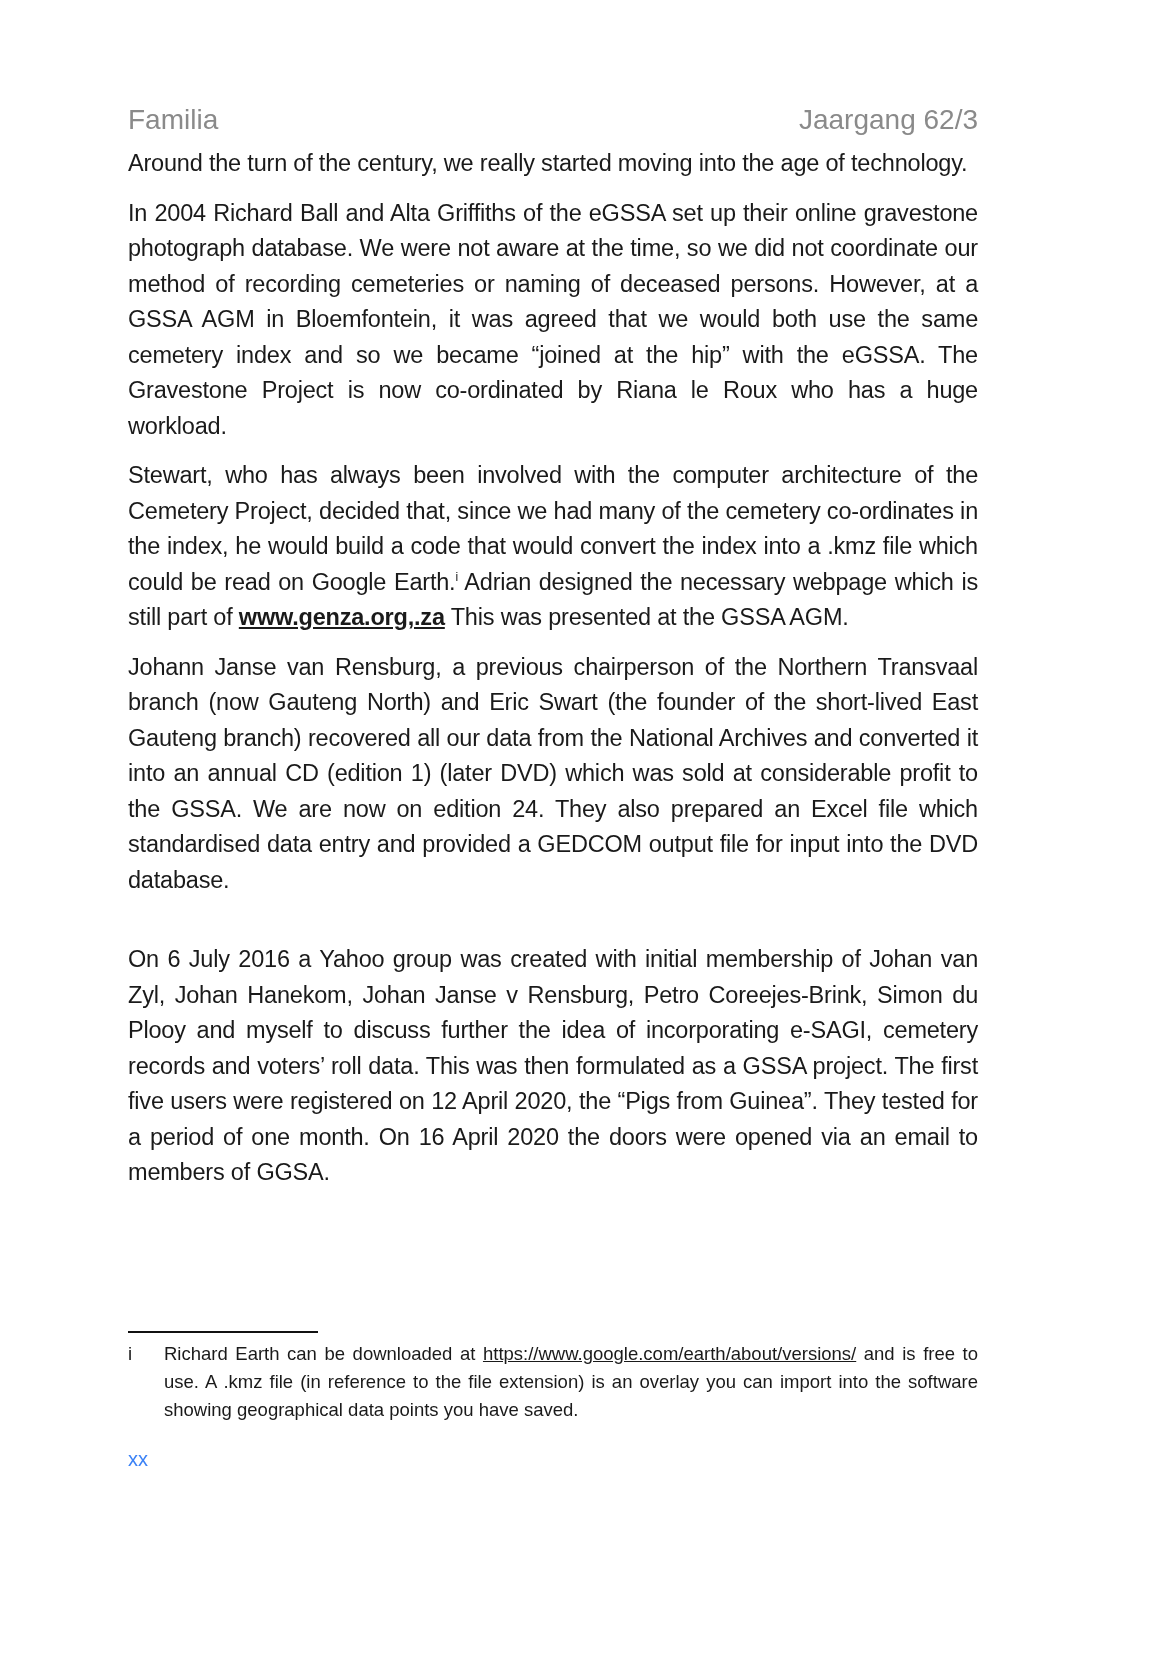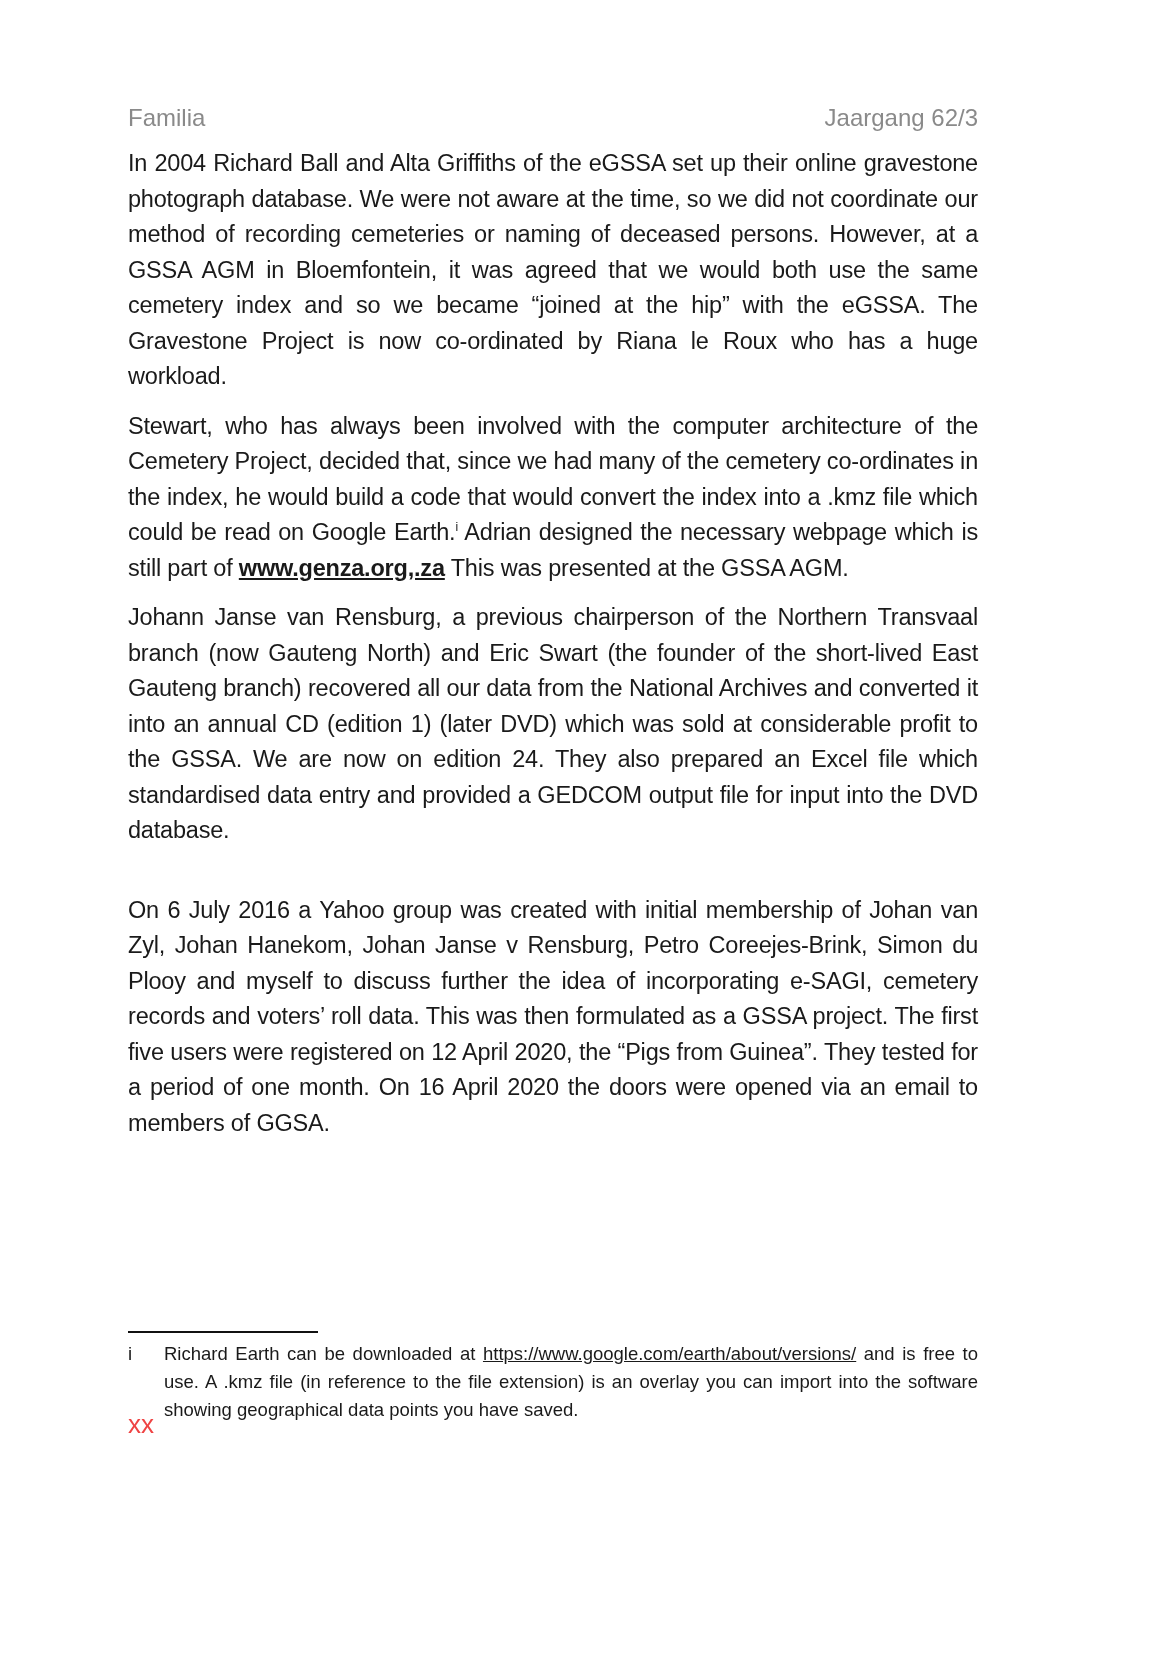--- a/index.html
+++ b/index.html
@@ -1,41 +1,42 @@
 <!DOCTYPE html>
 <html><head>
 <meta charset="utf-8">
 <style>
   html, body { margin: 0; padding: 0; background: #ffffff; }
   body { width: 1166px; height: 1654px; position: relative; overflow: hidden;
          font-family: "Liberation Sans", "DejaVu Sans", sans-serif; color: #1a1a1a; }
   .header { position: absolute; top: 104px; left: 128px; width: 850px; display: flex;
-            justify-content: space-between; font-size: 24px; color: #8a8a8a; }
+            justify-content: space-between; font-size: 28px; color: #8a8a8a; }
   .body-text { position: absolute; top: 146px; left: 128px; width: 850px; }
   .para { font-size: 23.5px; line-height: 35.5px; text-align: justify; margin: 0 0 14px 0;
           letter-spacing: -0.2px; }
   .para.gap { margin-top: 44px; }
   .link { text-decoration: underline; font-weight: bold; }
   sup { font-size: 12px; vertical-align: super; line-height: 0; }
   .fn-rule { position: absolute; top: 1331px; left: 128px; width: 190px; height: 2px; background: #111; }
   .footnote { position: absolute; top: 1340px; left: 128px; width: 850px; display: flex; font-size: 18.5px; line-height: 28px; }
   .fn-mark { width: 36px; flex: none; }
   .fn-text { flex: 1; text-align: justify; }
   .fn-link { text-decoration: underline; }
-  .page-num { position: absolute; top: 1409px; left: 128px; font-size: 26px; color: #ef4444; }
+  .page-num { position: absolute; top: 1448px; left: 128px; font-size: 20px; color: #3b82f6; }
 </style>
 </head>
 <body>
 
 <div class="header">
   <span>Familia</span>
   <span>Jaargang 62/3</span>
 </div>
 
 <div class="body-text">
+  <p class="para">Around the turn of the century, we really started moving into the age of technology.</p>
   <p class="para">In 2004 Richard Ball and Alta Griffiths of the eGSSA set up their online gravestone photograph database. We were not aware at the time, so we did not coordinate our method of recording cemeteries or naming of deceased persons. However, at a GSSA AGM in Bloemfontein, it was agreed that we would both use the same cemetery index and so we became “joined at the hip” with the eGSSA. The Gravestone Project is now co-ordinated by Riana le Roux who has a huge workload.</p>
   <p class="para"><span>Stewart, who has always been involved with the computer architecture of the Cemetery Project, decided that, since we had many of the cemetery co-ordinates in the index, he would build a code that would convert the index into a .kmz file which could be read on Google Earth.</span><sup>i</sup><span> Adrian designed the necessary webpage which is still part of </span><span class="link">www.genza.org,.za</span><span> This was presented at the GSSA AGM.</span></p>
   <p class="para">Johann Janse van Rensburg, a previous chairperson of the Northern Transvaal branch (now Gauteng North) and Eric Swart (the founder of the short-lived East Gauteng branch) recovered all our data from the National Archives and converted it into an annual CD (edition 1) (later DVD) which was sold at considerable profit to the GSSA. We are now on edition 24. They also prepared an Excel file which standardised data entry and provided a GEDCOM output file for input into the DVD database.</p>
   <p class="para gap">On 6 July 2016 a Yahoo group was created with initial membership of Johan van Zyl, Johan Hanekom, Johan Janse v Rensburg, Petro Coreejes-Brink, Simon du Plooy and myself to discuss further the idea of incorporating e-SAGI, cemetery records and voters’ roll data. This was then formulated as a GSSA project. The first five users were registered on 12 April 2020, the “Pigs from Guinea”. They tested for a period of one month. On 16 April 2020 the doors were opened via an email to members of GGSA.</p>
 </div>
 
 <div class="fn-rule"></div>
 
 <div class="footnote">
   <span class="fn-mark">i</span>

